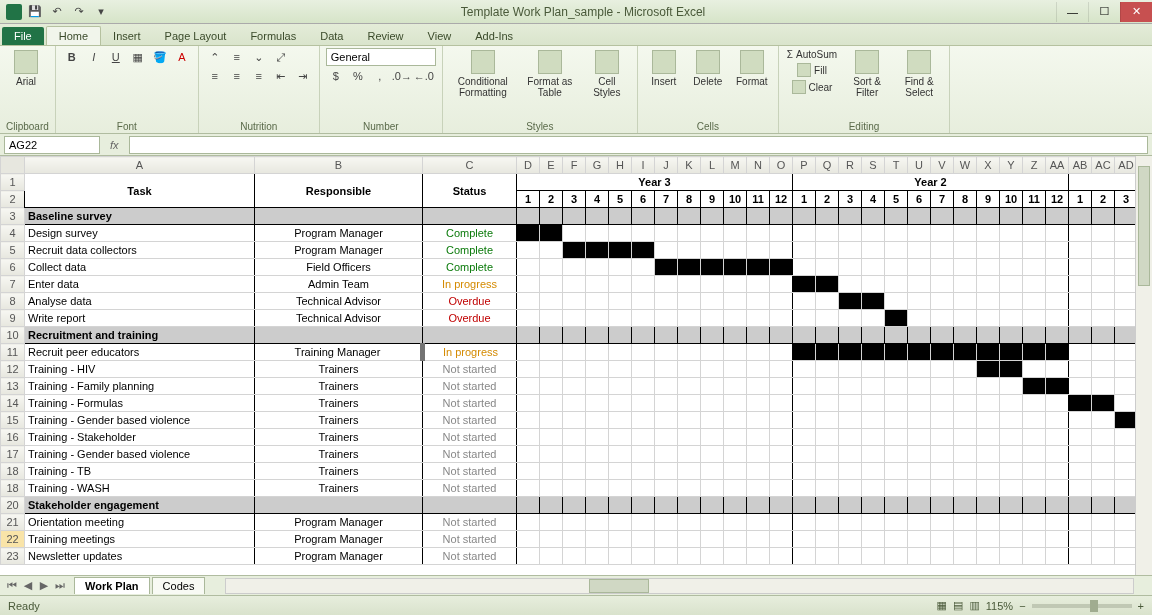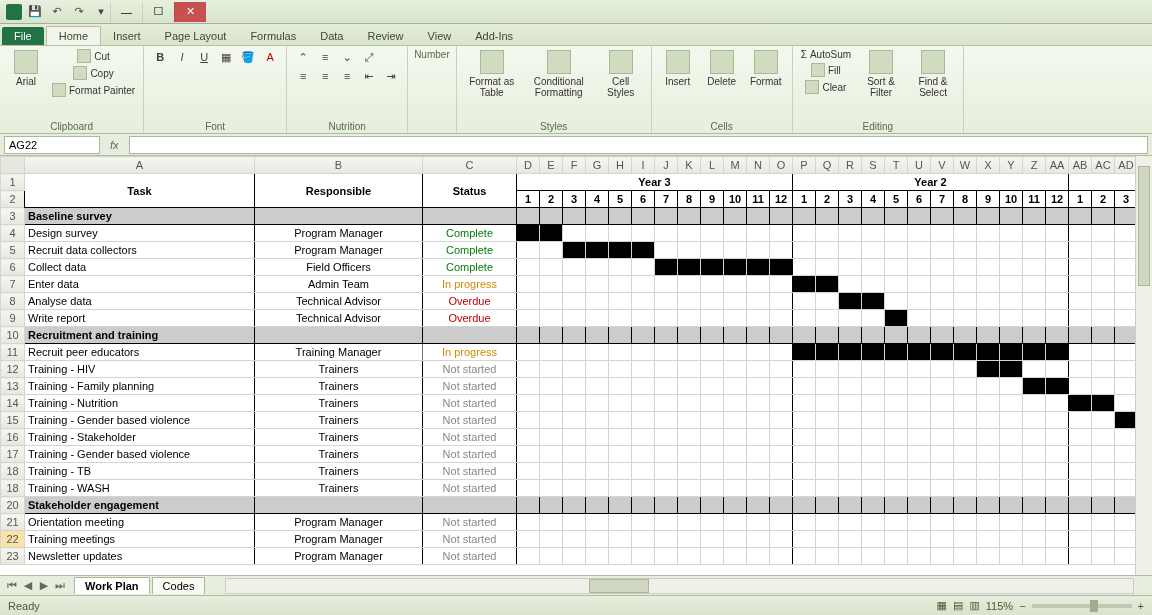--- a/index.html
+++ b/index.html
@@ -90,20 +90,21 @@
 <body>
 
 <div class="titlebar">
   <div class="qat">
     <div class="xl-icon"></div>
     <div class="tool">💾</div>
     <div class="tool">↶</div>
     <div class="tool">↷</div>
     <div class="tool">▾</div>
   </div>
+  <div class="title">Template Work Plan_sample - Microsoft Excel</div>
   <div class="winbtns">
     <div>—</div>
     <div>☐</div>
     <div class="close">✕</div>
   </div>
 </div>
 
 <div class="ribbon-tabs">
   <div class="tab file">File</div>
   <div class="tab active">Home</div>
@@ -116,34 +117,20 @@
   <div class="tab">Add-Ins</div>
 </div>
 
 <div class="ribbon">
   <div class="group">
     <div class="group-body">
       <div class="rbtn">
           <div class="ico"></div>
           <span>Arial</span>
         </div>
-      <div class="stack">
-        <div class="rbtn small">
-            <div class="ico"></div>
-            <span>Cut</span>
-          </div>
-        <div class="rbtn small">
-            <div class="ico"></div>
-            <span>Copy</span>
-          </div>
-        <div class="rbtn small">
-            <div class="ico"></div>
-            <span>Format Painter</span>
-          </div>
-      </div>
     </div>
     <div class="group-label">Clipboard</div>
   </div>
 
   <div class="group">
     <div class="group-body">
       <div class="stack">
         <div class="row">
           <div class="ibtn b">B</div>
           <div class="ibtn i">I</div>
@@ -172,32 +159,44 @@
           <div class="ibtn">≡</div>
           <div class="ibtn">⇤</div>
           <div class="ibtn">⇥</div>
         </div>
       </div>
     </div>
     <div class="group-label">Nutrition</div>
   </div>
 
   <div class="group">
+    <div class="group-body">
+      <div class="stack">
+        <div class="fontbox" style="width:110px">General</div>
+        <div class="row">
+          <div class="ibtn">$</div>
+          <div class="ibtn">%</div>
+          <div class="ibtn">,</div>
+          <div class="ibtn">.0→</div>
+          <div class="ibtn">←.0</div>
+        </div>
+      </div>
+    </div>
     <div class="group-label">Number</div>
   </div>
 
   <div class="group">
     <div class="group-body">
       <div class="rbtn">
           <div class="ico"></div>
-          <span style="max-width:50px;white-space:normal;text-align:center">Format as Table</span>
+          <span style="max-width:60px;white-space:normal;text-align:center">Conditional Formatting</span>
         </div>
       <div class="rbtn">
           <div class="ico"></div>
-          <span style="max-width:60px;white-space:normal;text-align:center">Conditional Formatting</span>
+          <span style="max-width:50px;white-space:normal;text-align:center">Format as Table</span>
         </div>
       <div class="rbtn">
           <div class="ico"></div>
           <span style="max-width:40px;white-space:normal;text-align:center">Cell Styles</span>
         </div>
     </div>
     <div class="group-label">Styles</div>
   </div>
 
   <div class="group">
@@ -588,21 +587,21 @@
           <td class="col-m" style="background:#ccc;border:1px solid #000"></td>
           <td class="col-m" style="background:#ccc;border:1px solid #000"></td>
           <td class="col-m" style="background:#ccc;border:1px solid #000"></td>
           <td class="col-m" style="background:#ccc;border:1px solid #000"></td>
           <td class="col-m" style="background:#ccc;border:1px solid #000"></td>
           <td class="col-m" style="background:#ccc;border:1px solid #000"></td>
         </tr>
         <tr class="data-row">
           <th class="rowh">11</th>
           <td class="col-a" style="border-left:1px solid #000;border-right:1px solid #000">Recruit peer educators</td>
-          <td class="col-b" style="text-align:center;border-right:1px solid #737373">Training Manager</td>
+          <td class="col-b" style="text-align:center;border-right:5px solid #737373">Training Manager</td>
           <td class="col-c status-progress" style="text-align:center;border-right:1px solid #000">In progress</td>
           <td class="col-m" style=""></td>
           <td class="col-m" style=""></td>
           <td class="col-m" style=""></td>
           <td class="col-m" style=""></td>
           <td class="col-m" style=""></td>
           <td class="col-m" style=""></td>
           <td class="col-m" style=""></td>
           <td class="col-m" style=""></td>
           <td class="col-m" style=""></td>
@@ -686,21 +685,21 @@
           <td class="col-m" style=""></td>
           <td class="col-m" style=""></td>
           <td class="col-m gantt-dark" style=""></td>
           <td class="col-m gantt-dark" style="border-right:1px solid #000;"></td>
           <td class="col-m" style=""></td>
           <td class="col-m" style=""></td>
           <td class="col-m" style=""></td>
         </tr>
         <tr class="data-row">
           <th class="rowh">14</th>
-          <td class="col-a" style="border-left:1px solid #000;border-right:1px solid #000">Training - Nutrition</td>
+          <td class="col-a" style="border-left:1px solid #000;border-right:1px solid #000">Training - Formulas</td>
           <td class="col-b" style="text-align:center;border-right:1px solid #000">Trainers</td>
           <td class="col-c status-notstarted" style="text-align:center;border-right:1px solid #000">Not started</td>
           <td class="col-m" style=""></td>
           <td class="col-m" style=""></td>
           <td class="col-m" style=""></td>
           <td class="col-m" style=""></td>
           <td class="col-m" style=""></td>
           <td class="col-m" style=""></td>
           <td class="col-m" style=""></td>
           <td class="col-m" style=""></td>

